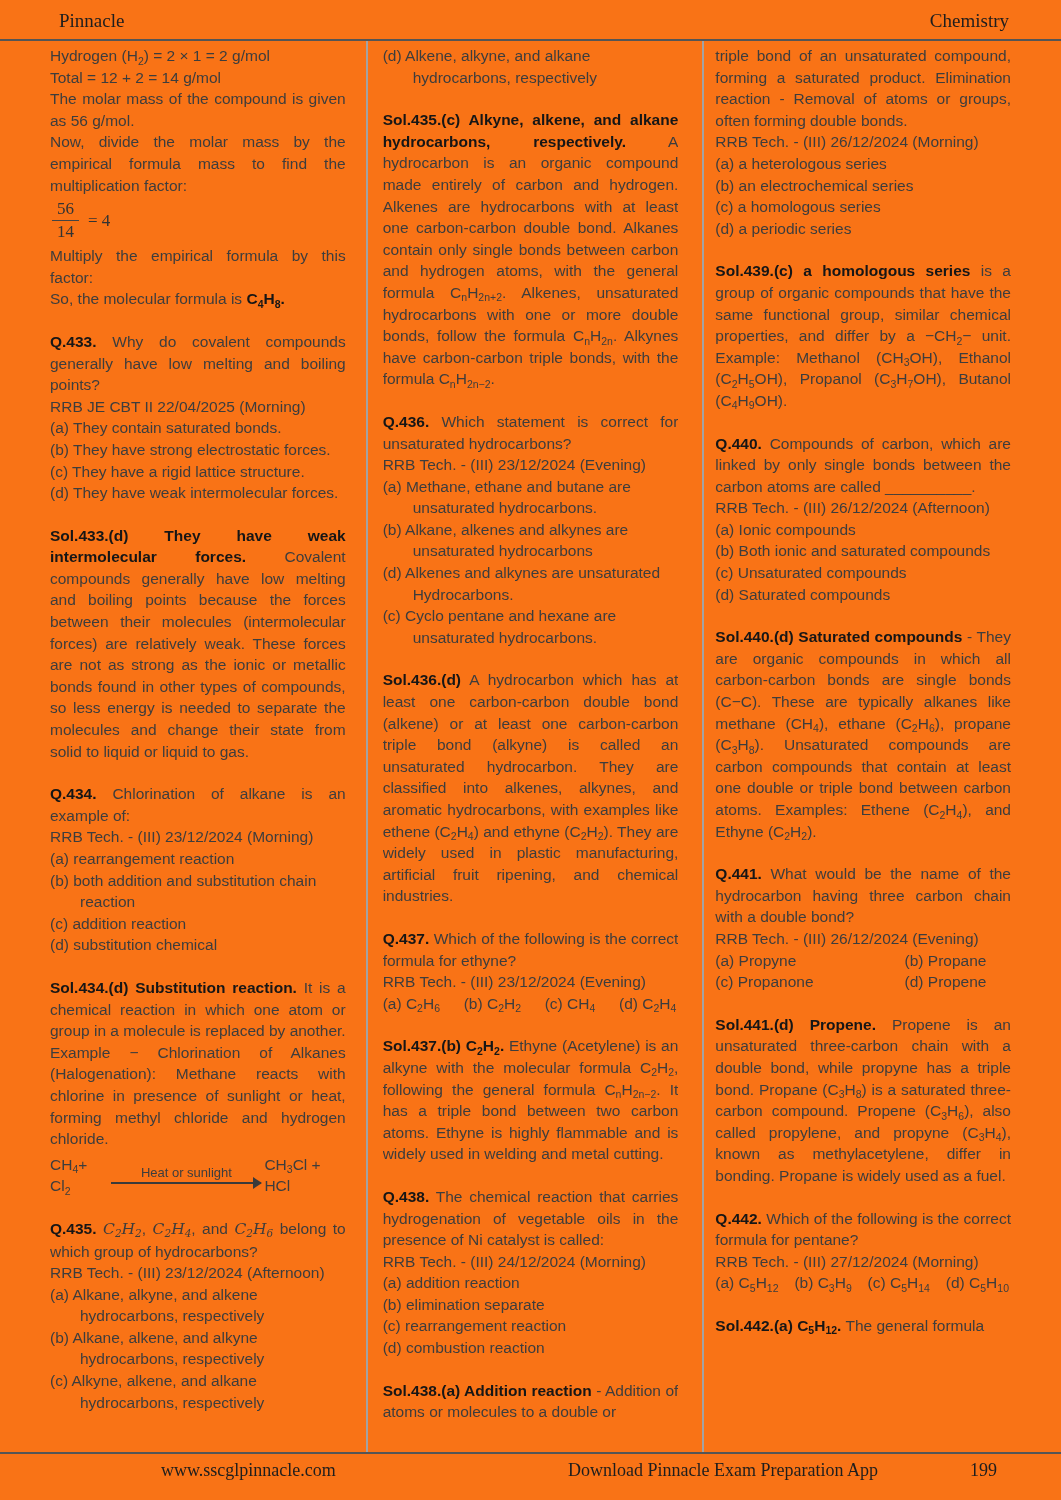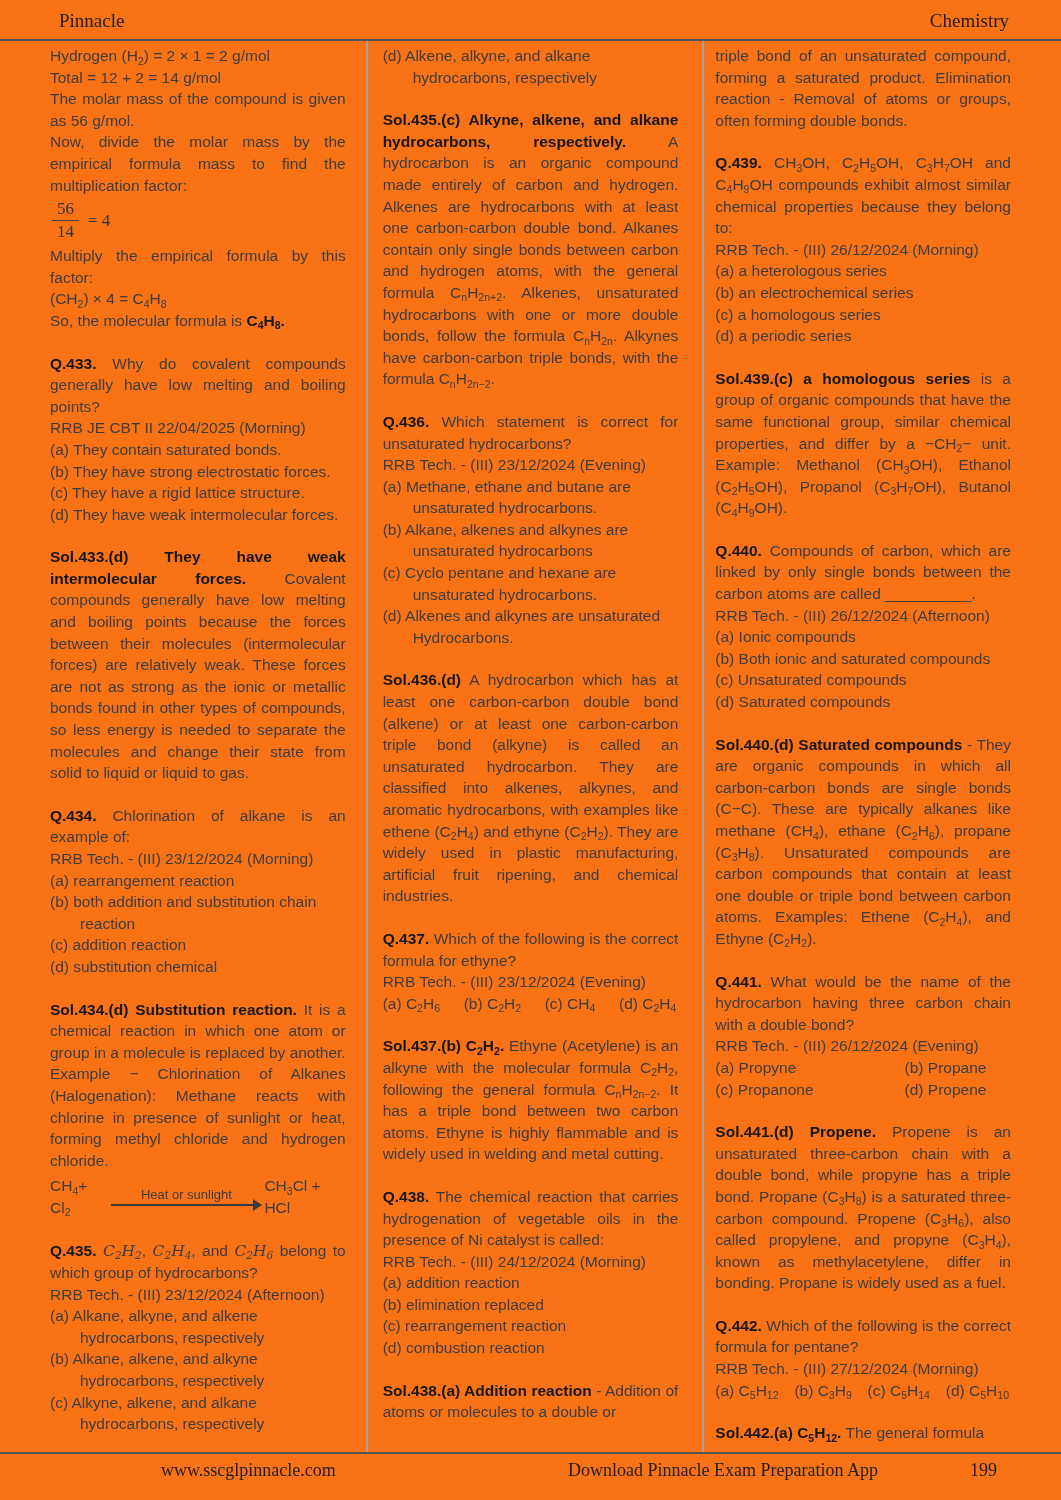--- a/index.html
+++ b/index.html
@@ -64,21 +64,20 @@
         <div class="blk para just">The molar mass of the compound is given as 56 g/mol.</div>
         <div class="blk para just">Now, divide the molar mass by the empirical formula mass to find the multiplication factor:</div>
         <div class="blk frac">
           <span class="frac-stack">
             <span class="frac-num">56</span>
             <span class="frac-den">14</span>
           </span>
           <span class="frac-rhs">= 4</span>
         </div>
         <div class="blk para just">Multiply the empirical formula by this factor:</div>
-        <div class="blk line">(CH<sub>2</sub>) × 4 = C<sub>4</sub>H<sub>8</sub></div>
         <div class="blk line">So, the molecular formula is <b>C<sub>4</sub>H<sub>8</sub>.</b></div>
         <div class="blk q just mt"><b>Q.433.</b> Why do covalent compounds generally have low melting and boiling points?</div>
         <div class="blk src">RRB JE CBT II 22/04/2025 (Morning)</div>
         <div class="blk opt">(a) They contain saturated bonds.</div>
         <div class="blk opt">(b) They have strong electrostatic forces.</div>
         <div class="blk opt">(c) They have a rigid lattice structure.</div>
         <div class="blk opt">(d) They have weak intermolecular forces.</div>
         <div class="blk sol just mt"><b>Sol.433.(d) They have weak intermolecular forces.</b> Covalent compounds generally have low melting and boiling points because the forces between their molecules (intermolecular forces) are relatively weak. These forces are not as strong as the ionic or metallic bonds found in other types of compounds, so less energy is needed to separate the molecules and change their state from solid to liquid or liquid to gas.</div>
         <div class="blk q just mt"><b>Q.434.</b> Chlorination of alkane is an example of:</div>
         <div class="blk src">RRB Tech. - (III)  23/12/2024 (Morning)</div>
@@ -101,43 +100,42 @@
         <div class="blk opt">(b) Alkane, alkene, and alkyne hydrocarbons, respectively</div>
         <div class="blk opt">(c) Alkyne, alkene, and alkane hydrocarbons, respectively</div>
       </div>
     <div class="col">
         <div class="blk opt">(d) Alkene, alkyne, and alkane hydrocarbons, respectively</div>
         <div class="blk sol just mt"><b>Sol.435.(c) Alkyne, alkene, and alkane hydrocarbons, respectively.</b> A hydrocarbon is an organic compound made entirely of carbon and hydrogen. Alkenes are hydrocarbons with at least one carbon-carbon double bond. Alkanes contain only single bonds between carbon and hydrogen atoms, with the general formula C<sub>n</sub>H<sub>2n+2</sub>. Alkenes, unsaturated hydrocarbons with one or more double bonds, follow the formula C<sub>n</sub>H<sub>2n</sub>. Alkynes have carbon-carbon triple bonds, with the formula C<sub>n</sub>H<sub>2n−2</sub>.</div>
         <div class="blk q just mt"><b>Q.436.</b> Which statement is correct for unsaturated hydrocarbons?</div>
         <div class="blk src">RRB Tech. - (III) 23/12/2024 (Evening)</div>
         <div class="blk opt">(a) Methane, ethane and butane are unsaturated hydrocarbons.</div>
         <div class="blk opt">(b) Alkane, alkenes and alkynes are unsaturated hydrocarbons</div>
+        <div class="blk opt">(d) Alkenes and alkynes are unsaturated Hydrocarbons.</div>
         <div class="blk opt">(c) Cyclo pentane and hexane are unsaturated hydrocarbons.</div>
-        <div class="blk opt">(d) Alkenes and alkynes are unsaturated Hydrocarbons.</div>
         <div class="blk sol just mt"><b>Sol.436.(d)</b> A hydrocarbon which has at least one carbon-carbon double bond (alkene) or at least one carbon-carbon triple bond (alkyne) is called an unsaturated hydrocarbon. They are classified into alkenes, alkynes, and aromatic hydrocarbons, with examples like ethene (C<sub>2</sub>H<sub>4</sub>) and ethyne (C<sub>2</sub>H<sub>2</sub>). They are widely used in plastic manufacturing, artificial fruit ripening, and chemical industries.</div>
         <div class="blk q just mt"><b>Q.437.</b> Which of the following is the correct formula for ethyne?</div>
         <div class="blk src">RRB Tech. - (III) 23/12/2024 (Evening)</div>
         <div class="blk optrow">
           <span>(a) C<sub>2</sub>H<sub>6</sub></span>
           <span>(b) C<sub>2</sub>H<sub>2</sub></span>
           <span>(c) CH<sub>4</sub></span>
           <span>(d) C<sub>2</sub>H<sub>4</sub></span>
         </div>
         <div class="blk sol just mt"><b>Sol.437.(b) C<sub>2</sub>H<sub>2</sub>.</b> Ethyne (Acetylene) is an alkyne with the molecular formula C<sub>2</sub>H<sub>2</sub>, following the general formula C<sub>n</sub>H<sub>2n−2</sub>. It has a triple bond between two carbon atoms. Ethyne is highly flammable and is widely used in welding and metal cutting.</div>
         <div class="blk q just mt"><b>Q.438.</b> The chemical reaction that carries hydrogenation of vegetable oils in the presence of Ni catalyst is called:</div>
         <div class="blk src">RRB Tech. - (III) 24/12/2024 (Morning)</div>
         <div class="blk opt">(a) addition reaction</div>
-        <div class="blk opt">(b) elimination replaced</div>
+        <div class="blk opt">(b) elimination separate</div>
         <div class="blk opt">(c) rearrangement reaction</div>
         <div class="blk opt">(d) combustion reaction</div>
         <div class="blk sol just mt"><b>Sol.438.(a) Addition reaction</b> - Addition of atoms or molecules to a double or</div>
       </div>
     <div class="col">
         <div class="blk para just">triple bond of an unsaturated compound, forming a saturated product. Elimination reaction - Removal of atoms or groups, often forming double bonds.</div>
-        <div class="blk q just mt"><b>Q.439.</b> CH<sub>3</sub>OH, C<sub>2</sub>H<sub>5</sub>OH, C<sub>3</sub>H<sub>7</sub>OH and C<sub>4</sub>H<sub>9</sub>OH compounds exhibit almost similar chemical properties because they belong to:</div>
         <div class="blk src">RRB Tech. - (III) 26/12/2024 (Morning)</div>
         <div class="blk opt">(a) a heterologous series</div>
         <div class="blk opt">(b) an electrochemical series</div>
         <div class="blk opt">(c) a homologous series</div>
         <div class="blk opt">(d) a periodic series</div>
         <div class="blk sol just mt"><b>Sol.439.(c) a homologous series</b> is a group of organic compounds that have the same functional group, similar chemical properties, and differ by a −CH<sub>2</sub>− unit. Example: Methanol (CH<sub>3</sub>OH), Ethanol (C<sub>2</sub>H<sub>5</sub>OH), Propanol (C<sub>3</sub>H<sub>7</sub>OH), Butanol (C<sub>4</sub>H<sub>9</sub>OH).</div>
         <div class="blk q just mt"><b>Q.440.</b> Compounds of carbon, which are linked by only single bonds between the carbon atoms are called __________.</div>
         <div class="blk src">RRB Tech. - (III) 26/12/2024 (Afternoon)</div>
         <div class="blk opt">(a) Ionic compounds</div>
         <div class="blk opt">(b) Both ionic and saturated compounds</div>

